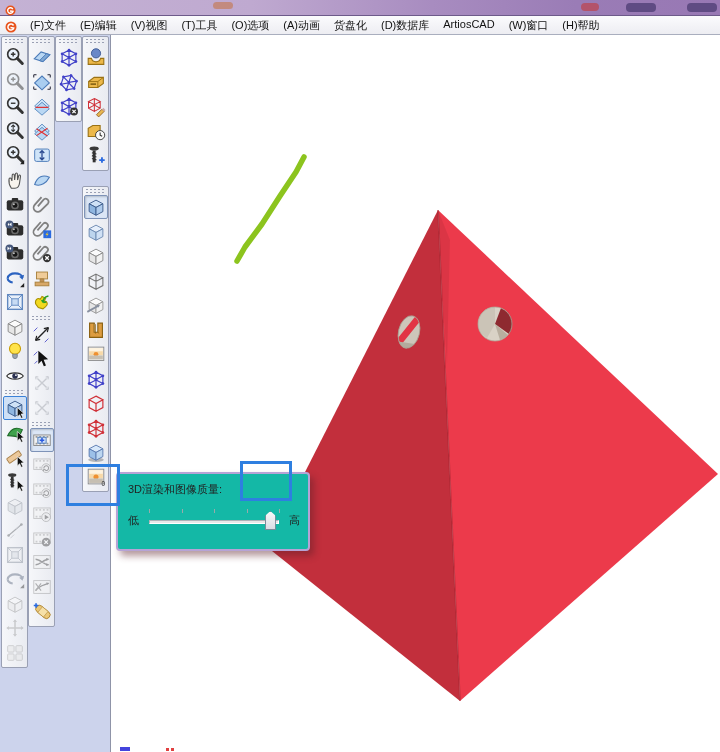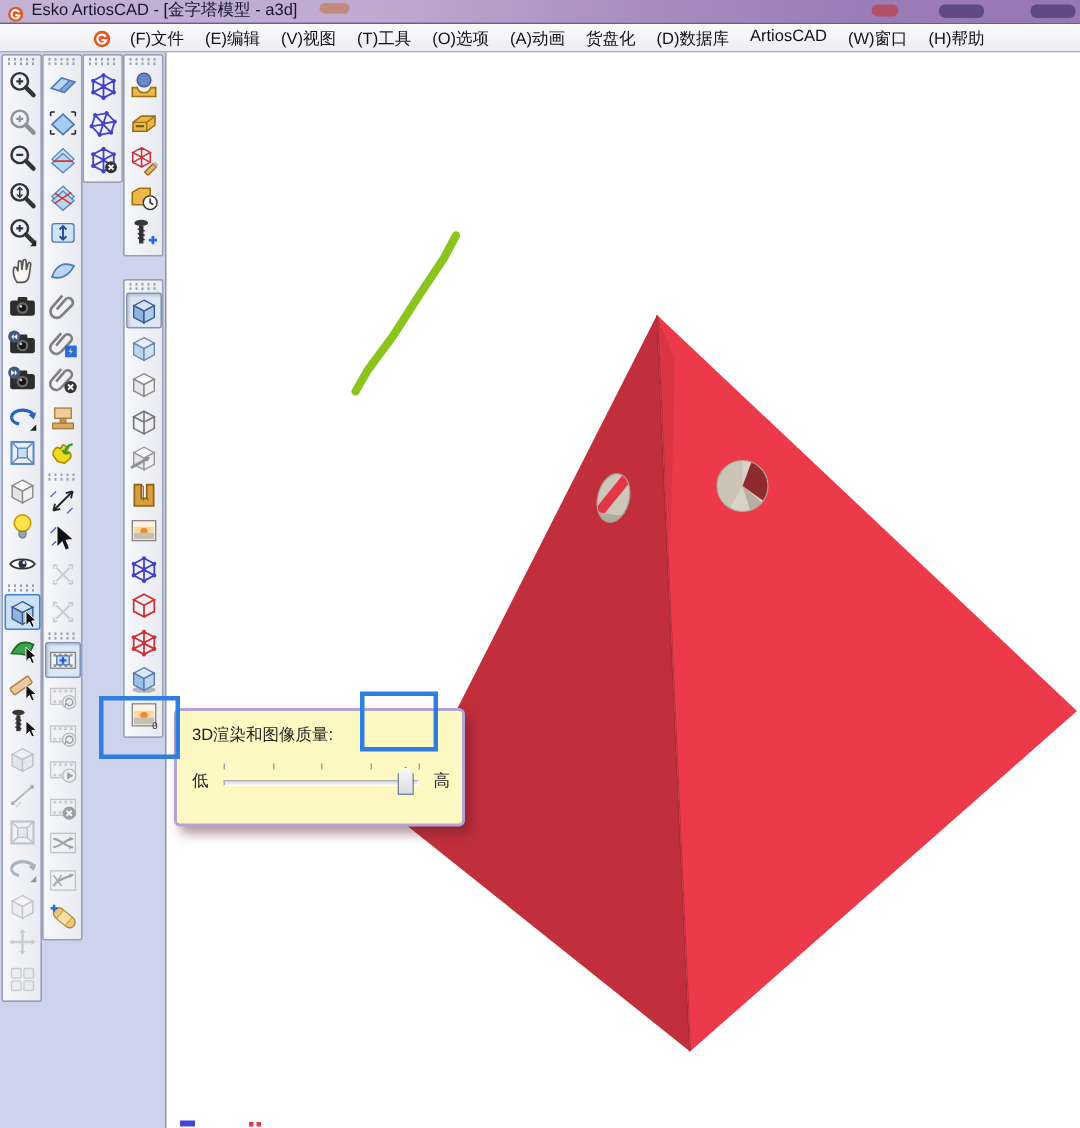--- a/index.html
+++ b/index.html
@@ -11,21 +11,21 @@
   .titlebar { position:absolute; left:0; top:0; width:720px; height:16px;
     background:linear-gradient(90deg,#c4b2d4 0%,#bfa9d0 35%,#a88cc0 60%,#9a7cb6 80%,#9878b4 100%);
     display:flex; align-items:center; padding-left:5px; border-bottom:1px solid #6d5a8a; }
   .titlebar .logo { width:11px; height:11px; margin-right:5px; flex:0 0 auto; }
   .titlebar .title { font-size:11px; color:#15152a; white-space:nowrap; line-height:15px; }
   .tb-blob { position:absolute; border-radius:4px; }
 
   
   .menubar { position:absolute; left:0; top:16px; width:720px; height:19px;
     background:linear-gradient(#fbfbfd,#ededf2); border-bottom:1px solid #a9aebe;
-    display:flex; align-items:center;justify-content:center; }
+    display:flex; align-items:center; }
   .menubar .logo { width:12px; height:12px; margin:0 6px 0 5px; flex:0 0 auto; }
   .menu-item { font-size:11px; color:#111; padding:2px 7px; white-space:nowrap; cursor:default; }
 
   
   .workspace { position:absolute; left:0; top:35px; width:720px; height:717px;
     background:var(--lavender,#ccd3ec); }
   .canvas { position:absolute; left:110px; top:35px; width:610px; height:717px;
     background:#ffffff; border-left:1px solid #8f94a8; }
 
   
@@ -37,21 +37,21 @@
   .tb-btn { width:24px; height:24px; margin:0.5px auto; display:flex; align-items:center;
     justify-content:center; border:1px solid transparent; border-radius:2px; }
   .tb-btn svg { width:22px; height:22px; display:block; }
   .tb-btn.selected { border:1.5px solid #3b82d8; background:#cfe0f6; }
   .tb-btn.pressed  { border:1px solid #7e93b8; background:#dbe6f6;
     box-shadow:inset 1px 1px 2px rgba(0,0,0,.18); }
   .tb-btn.disabled { opacity:.42; filter:grayscale(75%); }
 
   
   .popup { position:absolute; left:116px; top:437px; width:194px; height:79px;
-    background:#fef9c3; border:2.5px solid #b6a3d6; border-radius:4px;
+    background:#14b8a6; border:2.5px solid #b6a3d6; border-radius:4px;
     box-shadow:4px 5px 7px rgba(90,30,40,.45); padding:8px 8px 0 10px; z-index:5; }
   .popup-title { font-size:11px; color:#222; }
   .popup-row { display:flex; align-items:center; margin-top:10px; }
   .popup-low,.popup-high { font-size:11px; color:#222; }
   .slider { position:relative; flex:1; height:26px; margin:0 10px; }
   .slider-track { position:absolute; left:0; right:0; top:13px; height:4px;
     background:#e8e8e8; border:1px solid #aeb2b8; border-bottom-color:#fff; border-right-color:#fff; }
   .slider-tick { position:absolute; top:2px; width:1px; height:4px; background:#9aa; }
   .slider-thumb { position:absolute; top:4px; width:11px; height:19px; margin-left:-5px;
     background:linear-gradient(#f8f8f8,#d8dde4); border:1px solid #7a8a9a;
@@ -70,21 +70,20 @@
 
 <div id="app">
 
   <div class="titlebar">
     <span class="logo">
       <svg viewBox="0 0 24 24">
           <circle cx="12" cy="12" r="11" fill="#e8531d"></circle>
       <path d="M17,9 A6,6 0 1 0 17.5,14 L11,13" fill="none" stroke="#fff" stroke-width="3"></path>
         </svg>
     </span>
-    <span class="title">Esko ArtiosCAD - [金字塔模型 - a3d]</span>
     <span class="tb-blob" style="left:213px;top:2px;width:20px;height:7px;background:#c4703a;opacity:.55;"></span>
     <span class="tb-blob" style="left:581px;top:3px;width:18px;height:8px;background:#b3536a;"></span>
     <span class="tb-blob" style="left:626px;top:3px;width:30px;height:9px;background:#55437a;opacity:.85;"></span>
     <span class="tb-blob" style="left:687px;top:3px;width:30px;height:9px;background:#55437a;opacity:.85;"></span>
   </div>
 
   <div class="menubar">
     <span class="logo">
       <svg viewBox="0 0 24 24">
           <circle cx="12" cy="12" r="11" fill="#e8531d"></circle>

